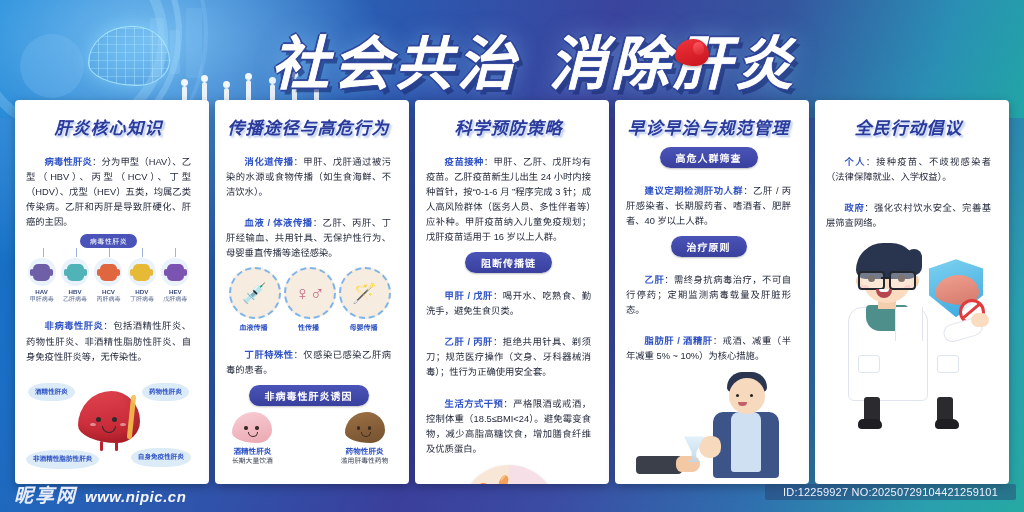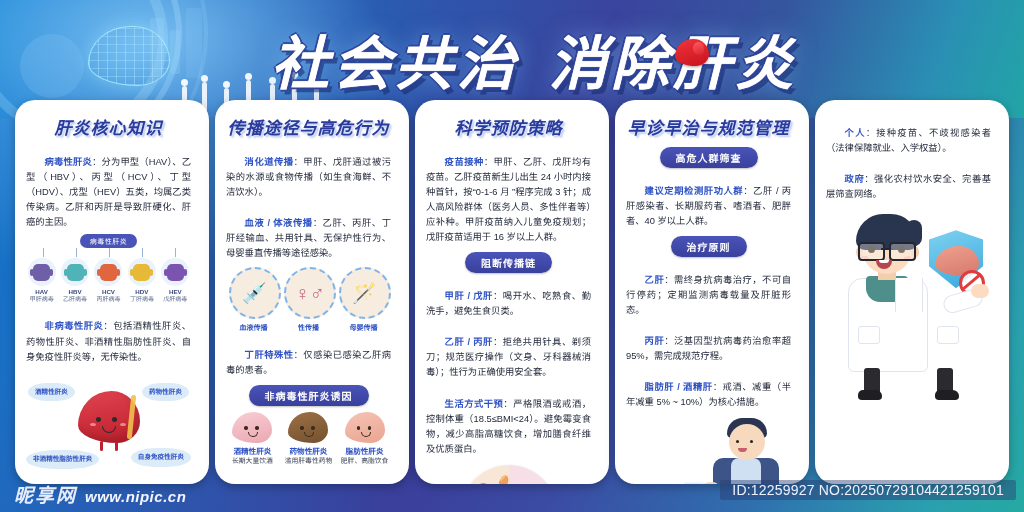--- a/index.html
+++ b/index.html
@@ -71,21 +71,21 @@
     box-shadow:0 1px 3px rgba(0,0,0,.35);
   }
   .liver-red:after{
     content:"";position:absolute;right:5px;top:3px;width:11px;height:13px;
     background:linear-gradient(160deg,#ff5a60,#d8242e);
     border-radius:50% 50% 40% 60%;
   }
   
   .panels{position:absolute;left:0;top:100px;width:1024px;height:384px;display:flex;gap:0;padding:0 12px;box-sizing:border-box;}
   .panel{
-    position:relative;flex:1 1 0;margin:0 3px;background:#ffffff;border-radius:20px;
+    position:relative;flex:1 1 0;margin:0 3px;background:#ffffff;border-radius:4px;
     box-shadow:0 3px 10px rgba(0,0,0,.28);
     padding:10px 18px 8px 11px;box-sizing:border-box;overflow:hidden;
   }
   .panel-title{
     text-align:center;font-size:17px;font-weight:bold;color:#2b3a9b;letter-spacing:1px;
     font-style:italic;margin:4px 0 8px;
     text-shadow:1px 1px 0 #cfe0ff, 2px 2px 2px rgba(60,90,180,.35);
   }
   .pill{
     display:block;margin:7px auto 6px;width:fit-content;
@@ -225,22 +225,22 @@
     border-radius:54% 46% 34% 66% / 64% 58% 42% 36%;}
   .noalc{position:absolute;right:6px;top:62px;width:20px;height:20px;border:3px solid #e23b3b;border-radius:50%;background:rgba(255,255,255,.85);}
   .noalc:after{content:"";position:absolute;left:-1px;top:7px;width:22px;height:3px;background:#e23b3b;transform:rotate(-40deg);}
   
   .footer{position:absolute;left:0;bottom:0;width:1024px;height:30px;}
   .wm{position:absolute;left:14px;bottom:5px;display:flex;align-items:baseline;gap:8px;}
   .wm-cn{font-size:19px;font-weight:bold;color:#f2f4ff;letter-spacing:2px;font-style:italic;opacity:.95;}
   .wm-url{font-size:15px;font-weight:bold;color:#ffffff;font-style:italic;letter-spacing:.5px;opacity:.95;}
   .idno{
     position:absolute;right:8px;bottom:12px;
-    background:rgba(40,60,110,.45);color:#eef2ff;font-size:14px;
-    padding:2px 12px;border-radius:2px;letter-spacing:.2px;
+    background:rgba(40,60,110,.45);color:#eef2ff;font-size:11px;
+    padding:2px 18px;border-radius:2px;letter-spacing:.2px;
   }
 </style>
 </head>
 <body>
 
 <div class="poster">
 
   <div class="banner">
     <div class="banner-bg"></div>
     <div class="arc a3"></div>
@@ -400,29 +400,20 @@
         </div>
         <div class="citem">
           <div class="cliver" style="background:linear-gradient(165deg,#9c7044,#74512f)">
             <span class="ce l"></span>
               <span class="ce r"></span>
               <span class="cm"></span>
           </div>
           <div class="ctitle">药物性肝炎</div>
           <div class="csub">滥用肝毒性药物</div>
         </div>
-        <div class="citem">
-          <div class="cliver" style="background:linear-gradient(165deg,#f6c4b4,#e9a491)">
-            <span class="ce l"></span>
-              <span class="ce r"></span>
-              <span class="cm"></span>
-          </div>
-          <div class="ctitle">脂肪性肝炎</div>
-          <div class="csub">肥胖、高脂饮食</div>
-        </div>
       </div>
     </div>
 
     <div class="panel">
       <div class="panel-title">科学预防策略</div>
       <p class="para">
         <span class="kw">疫苗接种</span><span>：甲肝、乙肝、戊肝均有疫苗。乙肝疫苗新生儿出生 24 小时内接种首针，按“0-1-6 月 ”程序完成 3 针；成人高风险群体（医务人员、多性伴者等）应补种。甲肝疫苗纳入儿童免疫规划；戊肝疫苗适用于 16 岁以上人群。</span>
       </p>
       <span class="pill">阻断传播链</span>
       <p class="para">
@@ -451,23 +442,20 @@
 
     <div class="panel">
       <div class="panel-title">早诊早治与规范管理</div>
       <span class="pill">高危人群筛查</span>
       <p class="para">
         <span class="kw">建议定期检测肝功人群</span><span>：乙肝 / 丙肝感染者、长期服药者、嗜酒者、肥胖者、40 岁以上人群。</span>
       </p>
       <span class="pill">治疗原则</span>
       <p class="para">
         <span class="kw">乙肝</span><span>：需终身抗病毒治疗，不可自行停药；定期监测病毒载量及肝脏形态。</span>
-      </p>
-      <p class="para">
-        <span class="kw">丙肝</span><span>：泛基因型抗病毒药治愈率超 95%，需完成规范疗程。</span>
       </p>
       <p class="para">
         <span class="kw">脂肪肝 / 酒精肝</span><span>：戒酒、减重（半年减重 5% ~ 10%）为核心措施。</span>
       </p>
 
       <div class="refuse">
         <span class="man-body"></span>
         <span class="man-shirt"></span>
         <span class="man-hair"></span>
         <span class="man-head"></span>
@@ -475,20 +463,21 @@
         <span class="man-eye r"></span>
         <span class="man-mouth"></span>
         <span class="man-palm"></span>
         <span class="arm-sleeve"></span>
         <span class="hand"></span>
         <span class="glass"></span>
       </div>
     </div>
 
     <div class="panel">
+      <div class="panel-title">全民行动倡议</div>
       <p class="para">
         <span class="kw">个人</span><span>：接种疫苗、不歧视感染者（法律保障就业、入学权益）。</span>
       </p>
       <p class="para">
         <span class="kw">政府</span><span>：强化农村饮水安全、完善基层筛查网络。</span>
       </p>
 
       <div class="doctor">
         <span class="shield"></span>
         <span class="shield-liver"></span>

